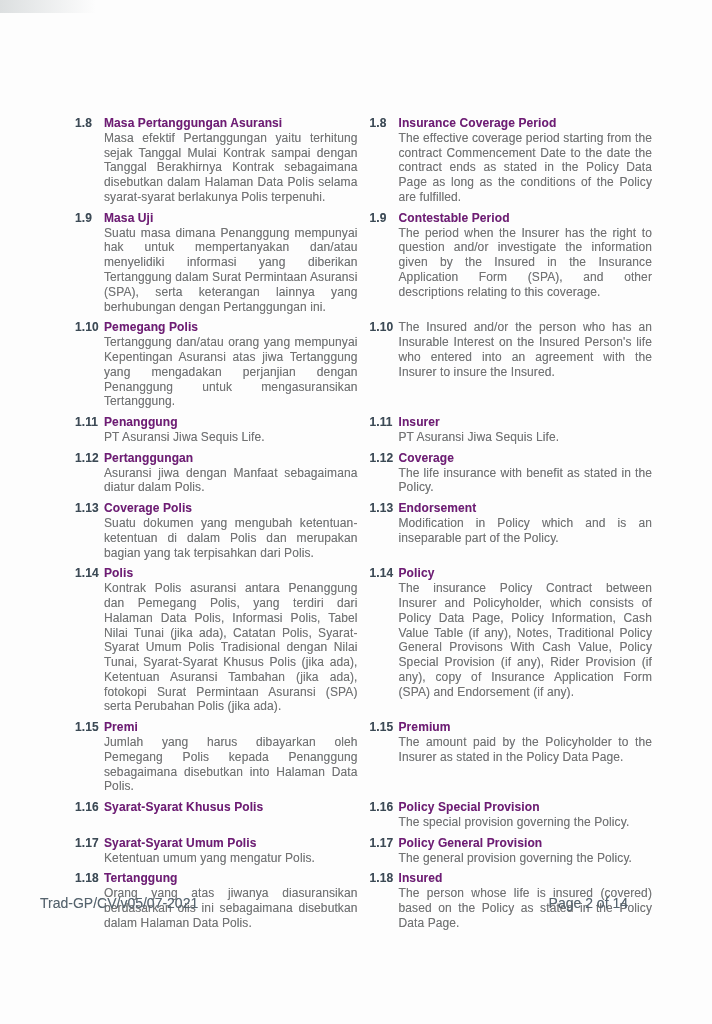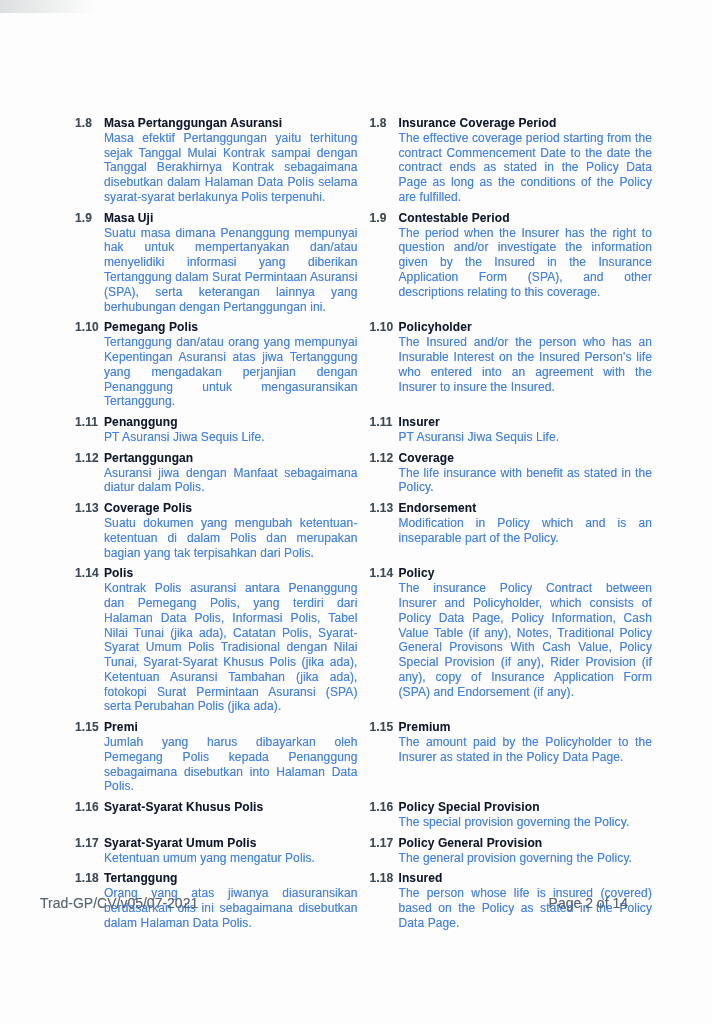--- a/index.html
+++ b/index.html
@@ -40,26 +40,26 @@
     text-shadow: 0 0 0.6px rgba(90,105,118,0.45);
   }
   .num {
     grid-column: 1;
     font-weight: bold;
     color: #3c4a55;
   }
   .title {
     grid-column: 2;
     font-weight: bold;
-    color: #0f172a;
+    color: #701a75;
   }
   .body {
     grid-column: 2;
     text-align: justify;
-    color: #3b82f6;
+    color: #737373;
   }
   .footer {
     position: absolute;
     top: 895px;
     left: 40px;
     right: 84px;
     display: flex;
     justify-content: space-between;
     font-size: 14px;
     color: #56646e;
@@ -100,21 +100,20 @@
   </div>
 
   <div class="row">
     <div class="cell">
       <span class="num">1.10</span>
       <span class="title">Pemegang Polis</span>
       <span class="body">Tertanggung dan/atau orang yang mempunyai Kepentingan Asuransi atas jiwa Tertanggung yang mengadakan perjanjian dengan Penanggung untuk mengasuransikan Tertanggung.</span>
     </div>
     <div class="cell">
       <span class="num">1.10</span>
-      <span class="title">Policyholder</span>
       <span class="body">The Insured and/or the person who has an Insurable Interest on the Insured Person's life who entered into an agreement with the Insurer to insure the Insured.</span>
     </div>
   </div>
 
   <div class="row">
     <div class="cell">
       <span class="num">1.11</span>
       <span class="title">Penanggung</span>
       <span class="body">PT Asuransi Jiwa Sequis Life.</span>
     </div>

